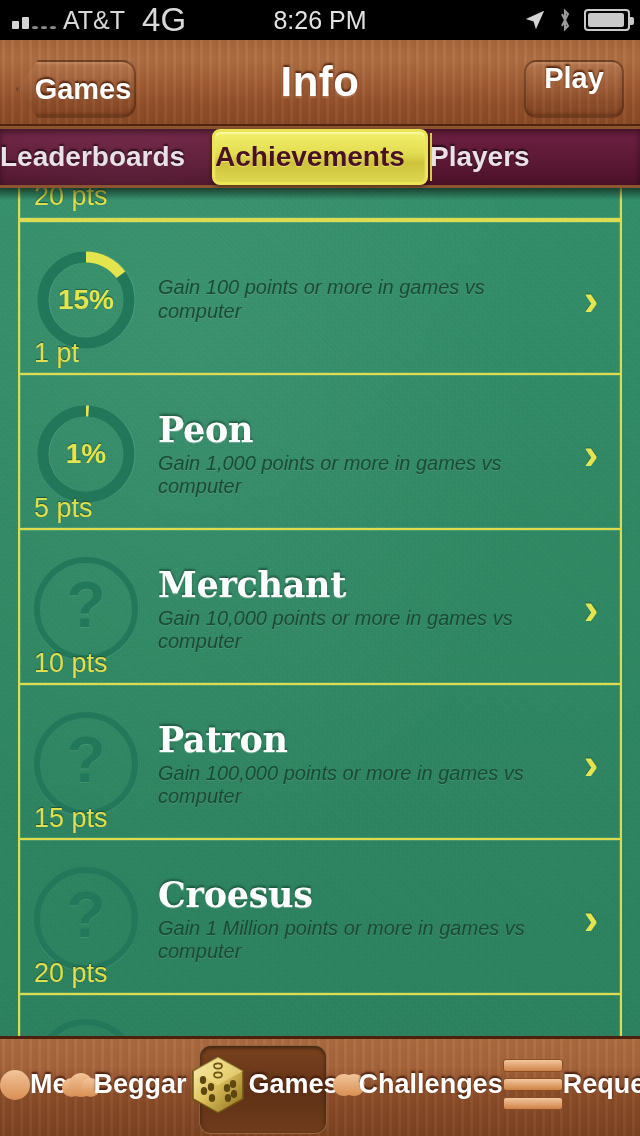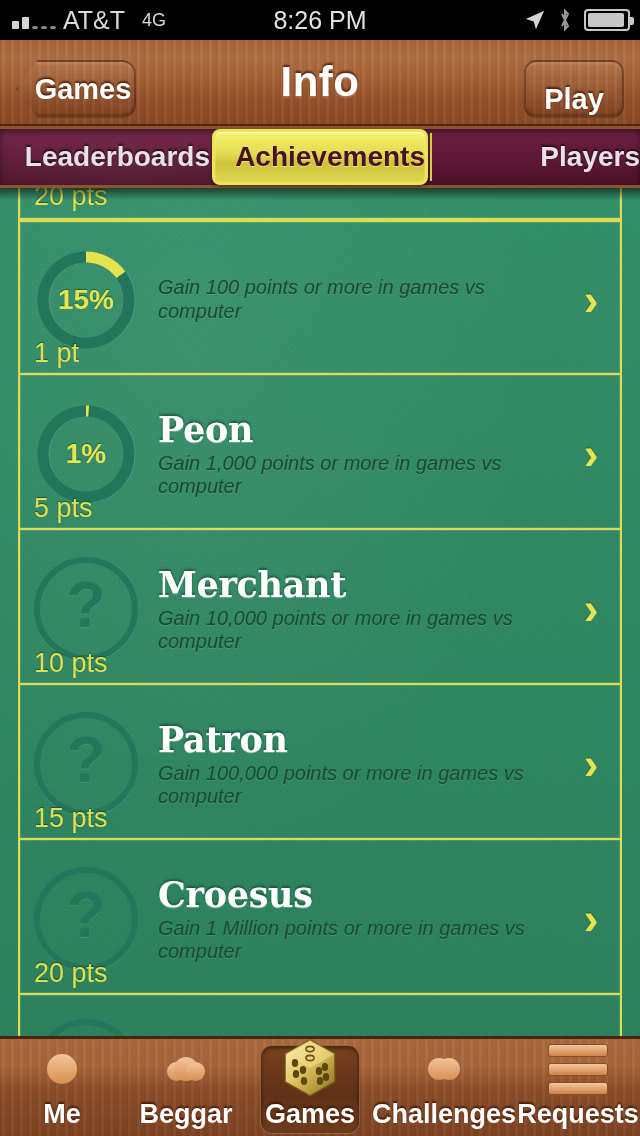--- a/index.html
+++ b/index.html
@@ -17,21 +17,21 @@
     background:#000; color:#d4d4d4;
     display:flex; align-items:center;
   }
   .sb-left{ display:flex; align-items:flex-end; gap:7px; padding-left:12px; height:40px; align-items:center;}
   .sig{ display:flex; align-items:flex-end; gap:3px; height:18px;}
   .sig i{ display:block; width:7px; background:#d4d4d4; border-radius:1px;}
   .sig i:nth-child(1){height:8px;}
   .sig i:nth-child(2){height:12px;}
   .sig i.dot{ height:3px; background:#8a8a8a; border-radius:50%; width:6px;}
   .carrier{ font-size:25px; letter-spacing:0px; color:#d9d9d9; font-weight:400;}
-  .net{ font-size:18px; color:#d9d9d9; margin-left:10px;text-align:center;}
+  .net{ font-size:33px; color:#d9d9d9; margin-left:10px;text-align:center;}
   .sb-time{
     position:absolute; left:0; right:0; text-align:center;
     font-size:25px; color:#e2e2e2; font-weight:400;
   }
   .sb-right{ position:absolute; right:10px; top:0; height:40px; display:flex; align-items:center; gap:11px;}
   .loc-arrow{ width:22px; height:22px;}
   .bt{ width:16px; height:24px;}
   .batt{
     width:46px; height:22px; border:2px solid #c8c8c8; border-radius:4px;
     position:relative;
@@ -66,41 +66,41 @@
     position:absolute; inset:0;
     border:2px solid rgba(60,25,8,.45);
     border-radius:10px 14px 14px 10px;
     clip-path:polygon(22px 0, 100% 0, 100% 100%, 22px 100%, 0 50%);
     box-shadow:inset 0 2px 2px rgba(255,225,200,.16), inset 0 -2px 3px rgba(60,25,8,.35);
     background:linear-gradient(180deg,rgba(255,220,190,.10),rgba(60,25,8,.12));
   }
   .btn-back span{ position:relative; padding-left:14px;}
   .btn-play{
     position:absolute; right:16px; top:20px; height:58px; width:100px;
-    display:flex; align-items:flex-end; justify-content:center;
+    display:flex; align-items:flex-start; justify-content:center;
     color:#fff; font-size:29px; font-weight:700;
     text-shadow:0 -2px 2px rgba(70,25,5,.9);
     border:2px solid rgba(60,25,8,.45); border-radius:12px;
     box-shadow:inset 0 2px 2px rgba(255,225,200,.16), inset 0 -2px 3px rgba(60,25,8,.35);
     background:linear-gradient(180deg,rgba(255,220,190,.10),rgba(60,25,8,.12));
   }
 
   
   .segbar{
     position:absolute; top:126px; left:0; width:640px; height:62px;
     background:
       radial-gradient(circle at 20% 40%, rgba(255,255,255,.05), transparent 60%),
       linear-gradient(180deg,#6e2042 0%,#5d1936 55%,#4c1129 100%);
     border-top:3px solid #8d5430;
     border-bottom:3px solid #8d5430;
     display:flex; align-items:center;
     box-shadow:inset 0 3px 6px rgba(0,0,0,.45);
   }
   .seg{
-    flex:1; height:100%; display:flex; align-items:center; justify-content:flex-end;
+    flex:1; height:100%; display:flex; align-items:center; justify-content:flex-start;
     color:#e8e2e6; font-size:28px; font-weight:700;
     text-shadow:0 -2px 2px rgba(25,5,15,.8);
     position:relative;
   }
   .seg + .seg::before{
     content:""; position:absolute; left:0; top:4px; bottom:4px; width:2px;
     background:#cfcf3f;
   }
   .seg.active{
     color:#4a1026;
@@ -208,21 +208,21 @@
   .tabbar{
     position:absolute; bottom:0; left:0; width:640px; height:100px;
     background:
       repeating-linear-gradient(90deg, rgba(0,0,0,.05) 0 2px, rgba(255,255,255,.035) 2px 5px, rgba(0,0,0,.03) 5px 9px),
       linear-gradient(180deg,#ad6b40 0%,#a8663c 28%,#8e4f2a 52%,#7e4322 100%);
     border-top:3px solid #4b220d;
     display:flex; align-items:stretch;
     z-index:10;
   }
   .tab{
-    flex:1; display:flex; flex-direction:column; align-items:center; justify-content:flex-end;
+    flex:1; display:flex; flex-direction:row; align-items:center; justify-content:flex-end;
     padding-bottom:6px; position:relative;
   }
   .tab .ticon{ height:62px; display:flex; align-items:center; justify-content:center; }
   .tab .tlabel{
     color:#ffffff; font-size:27px; font-weight:700;
     text-shadow:0 -2px 2px rgba(60,22,5,.9);
   }
   .tab.selected .sel-bg{
     position:absolute; left:12px; right:12px; top:6px; bottom:2px;
     border-radius:12px;

